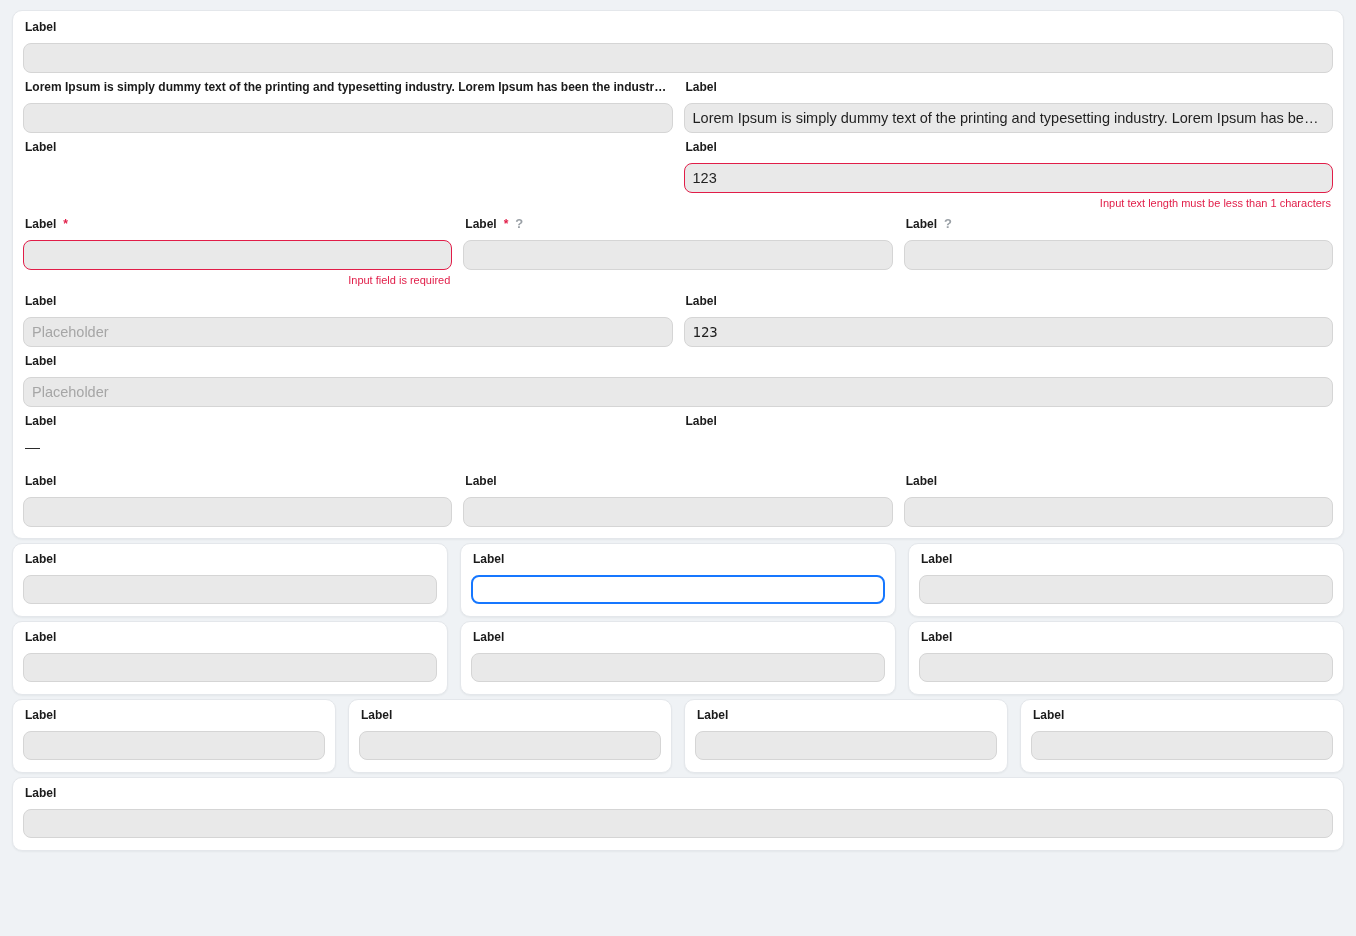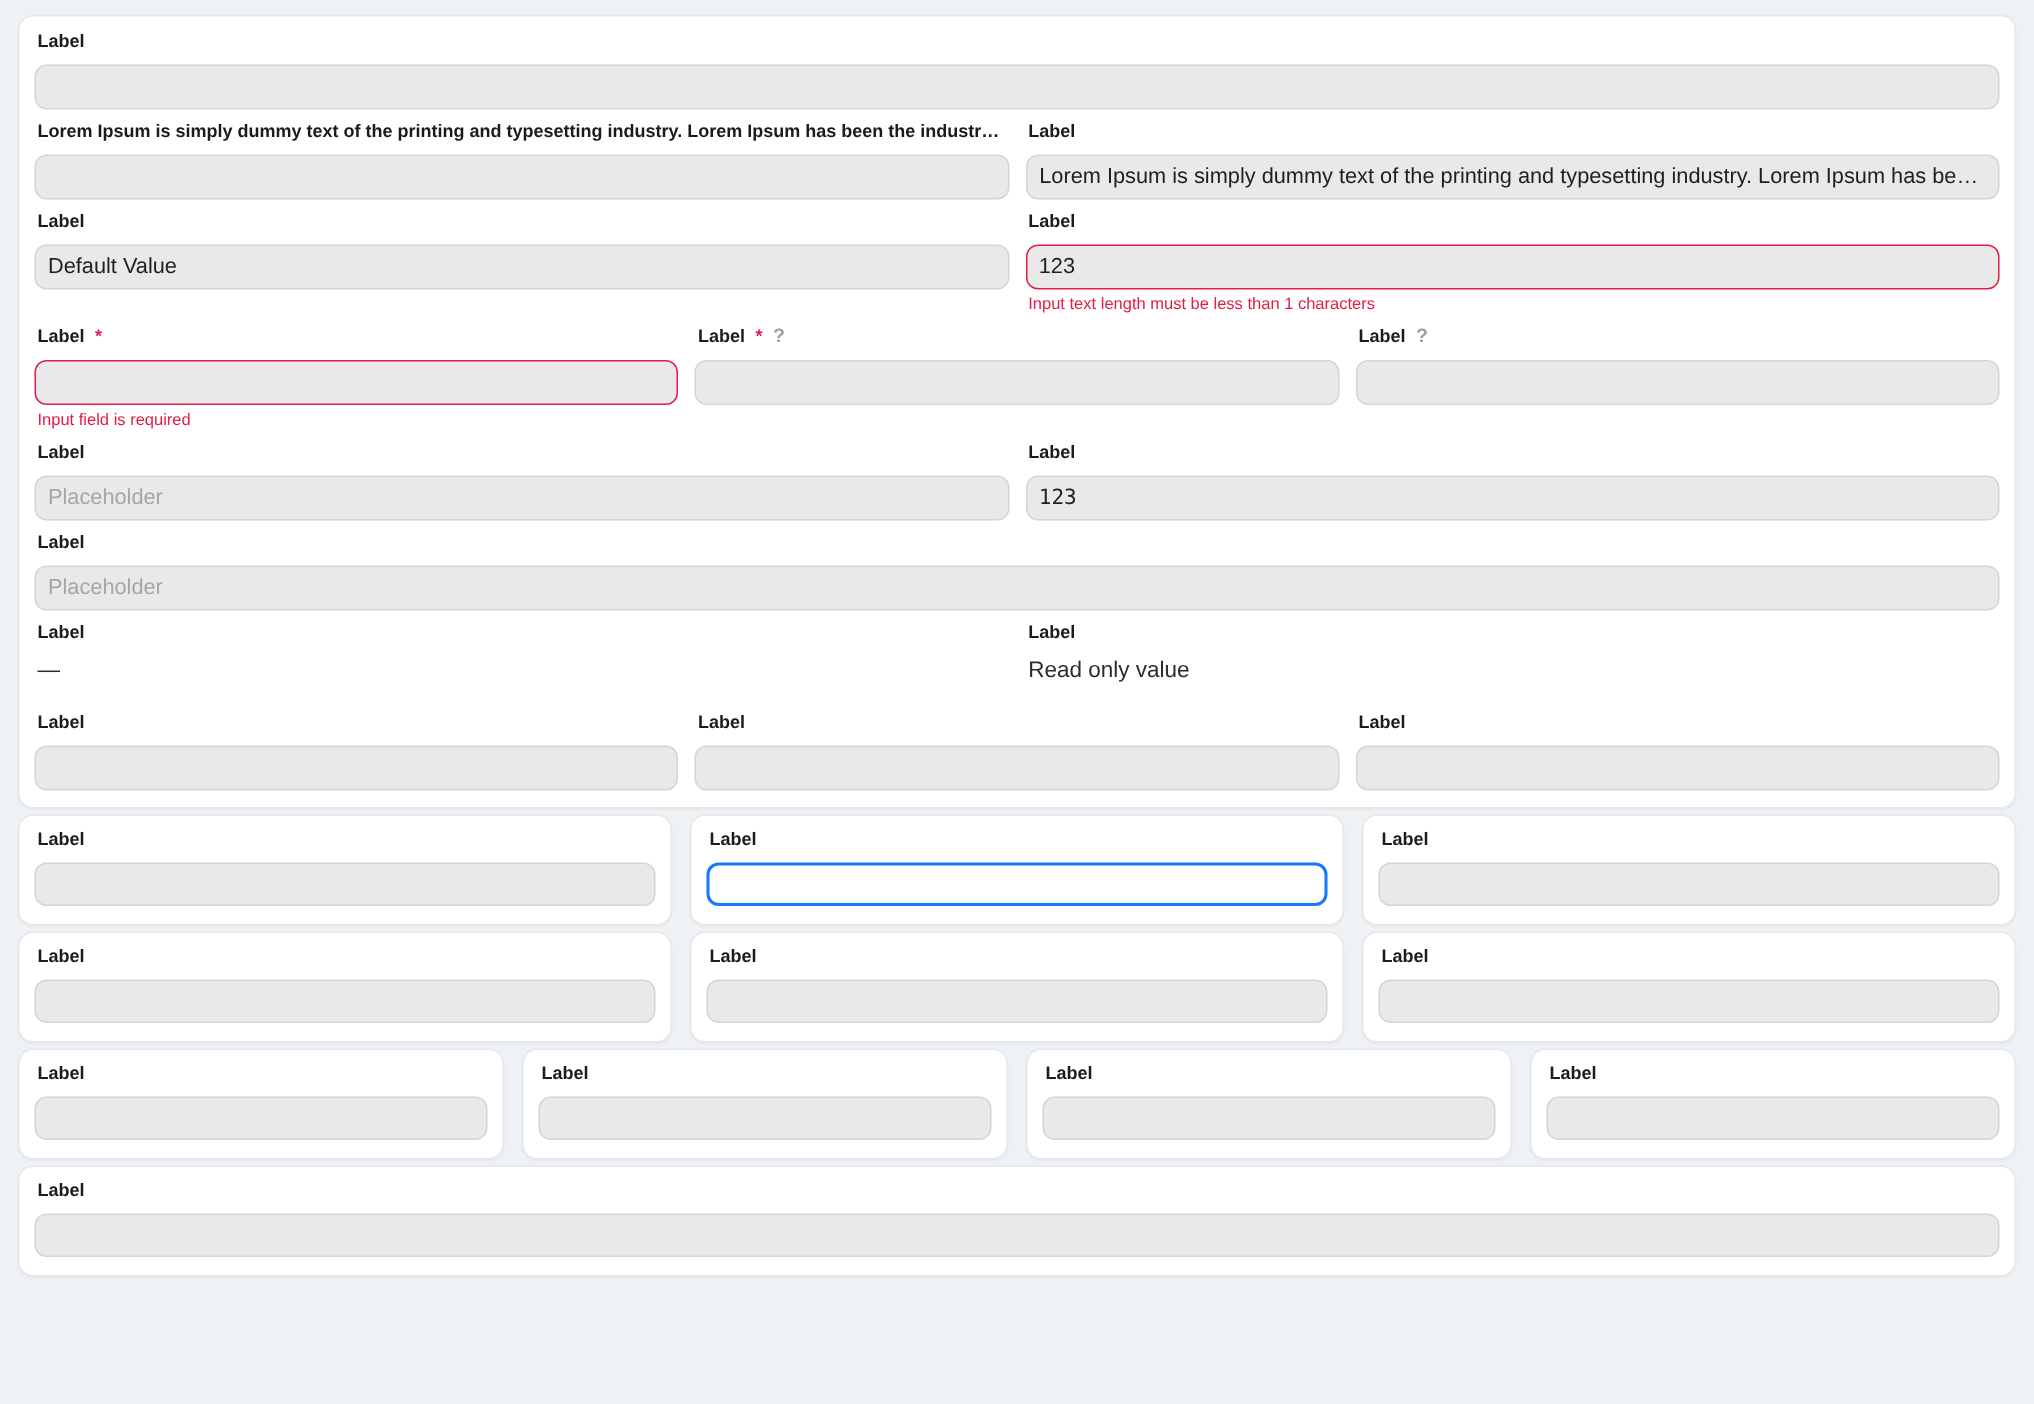--- a/index.html
+++ b/index.html
@@ -55,20 +55,21 @@
   }
   .tb::placeholder { color:#a6a6a6; opacity:1; }
   .tb.error { border:1.5px solid #e11d48; }
   .tb.focused { background:#ffffff; border:2px solid #1677ff; }
   .tb.mono { font-family:"DejaVu Sans Mono", monospace; font-size:14px; }
 
   .err-msg {
     margin:4px 2px 0 2px;
     font-size:11px; line-height:13px;
     color:#e11d48;
+    text-align:right;
   }
 
   .readonly-value {
     margin:3px 2px 11px 2px;
     font-size:15px; line-height:19px; color:#2b2b2b;
   }
 
   
   .cards-row { display:grid; column-gap:12px; }
   .cols3 { grid-template-columns:repeat(3,1fr); }
@@ -101,21 +102,20 @@
       <div class="field-label">
         <span class="label-text">Label</span>
       </div>
       <input class="tb" type="text" value="Lorem Ipsum is simply dummy text of the printing and typesetting industry. Lorem Ipsum has been the industry's standard dummy text ever since the 1500s, when an unknown printer took a galley of type and scrambled it to make a type specimen book." style="">
     </div>
 
     <div class="span3">
       <div class="field-label">
         <span class="label-text">Label</span>
       </div>
-      <input class="tb" type="text" value="Default Value" style="">
     </div>
     <div class="span3">
       <div class="field-label">
         <span class="label-text">Label</span>
       </div>
       <input class="tb error" type="text" value="123" style="">
       <div class="err-msg">Input text length must be less than 1 characters</div>
     </div>
 
     <div class="span2">
@@ -165,21 +165,20 @@
     <div class="span3">
       <div class="field-label">
         <span class="label-text">Label</span>
       </div>
       <div class="readonly-value">—</div>
     </div>
     <div class="span3">
       <div class="field-label">
         <span class="label-text">Label</span>
       </div>
-      <div class="readonly-value">Read only value</div>
     </div>
 
     <div class="span2">
       <div class="field-label">
         <span class="label-text">Label</span>
       </div>
       <input class="tb" type="text" style="">
     </div>
     <div class="span2">
       <div class="field-label">

